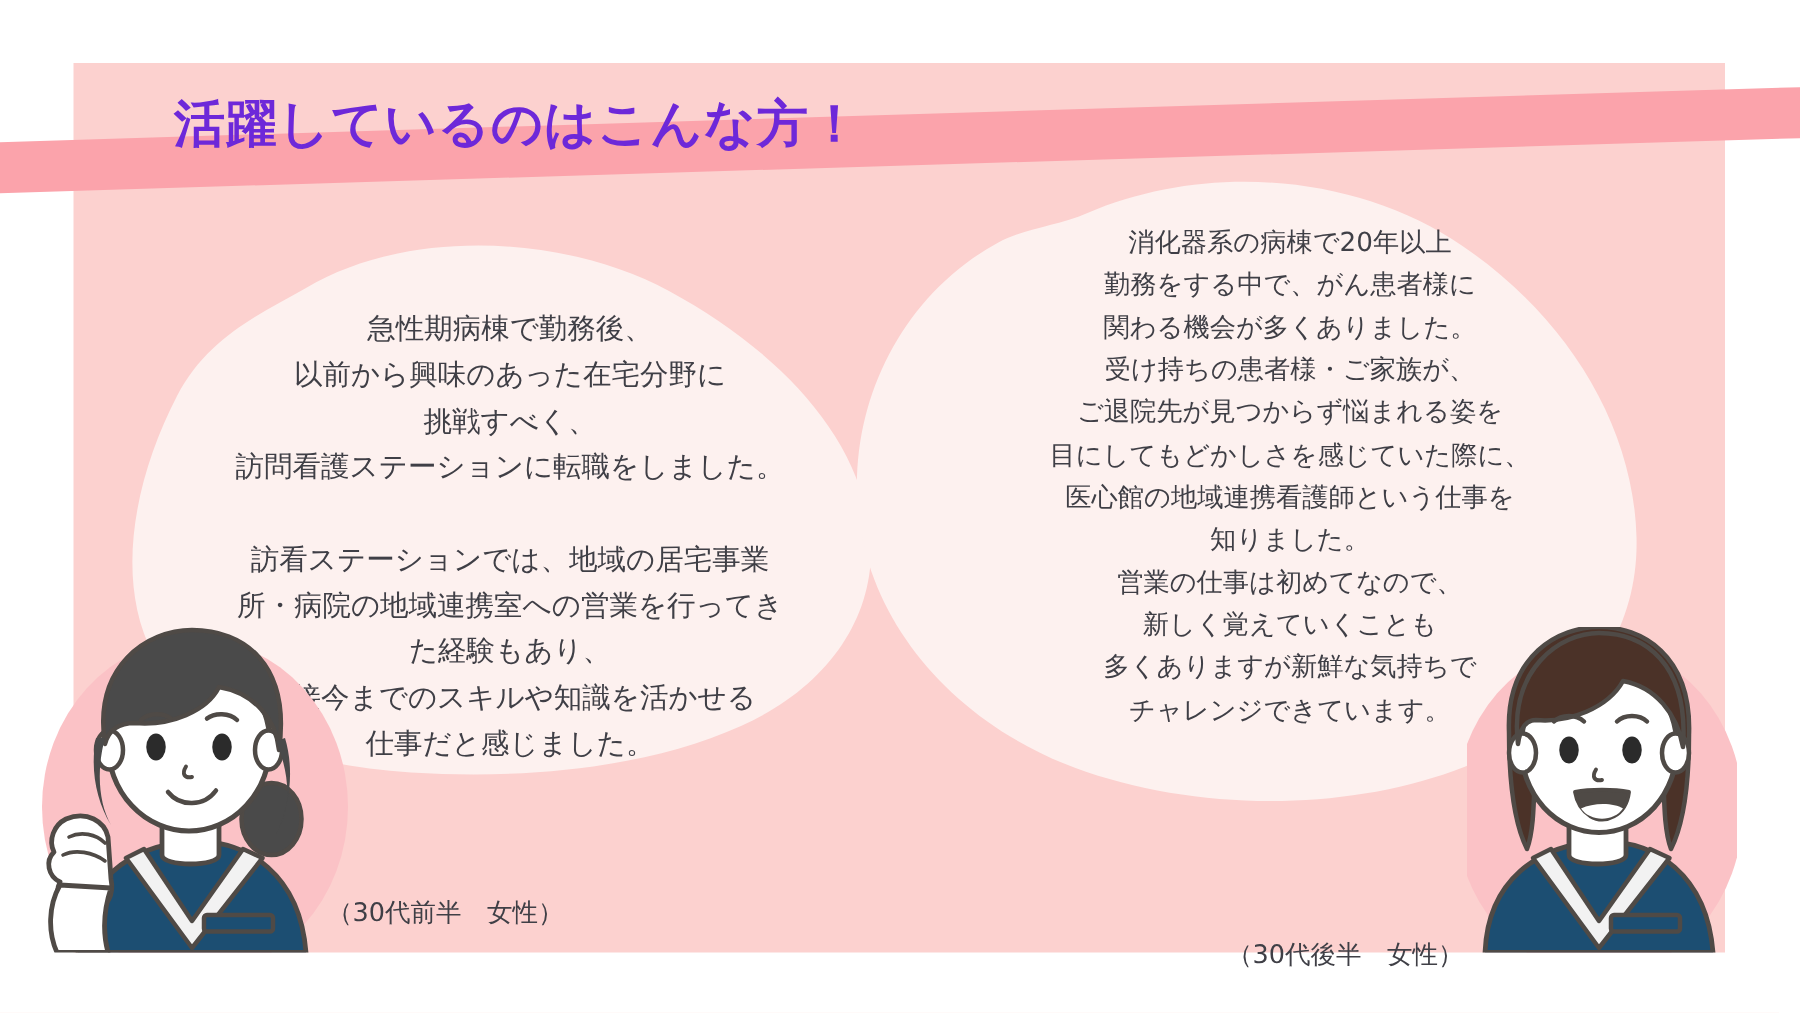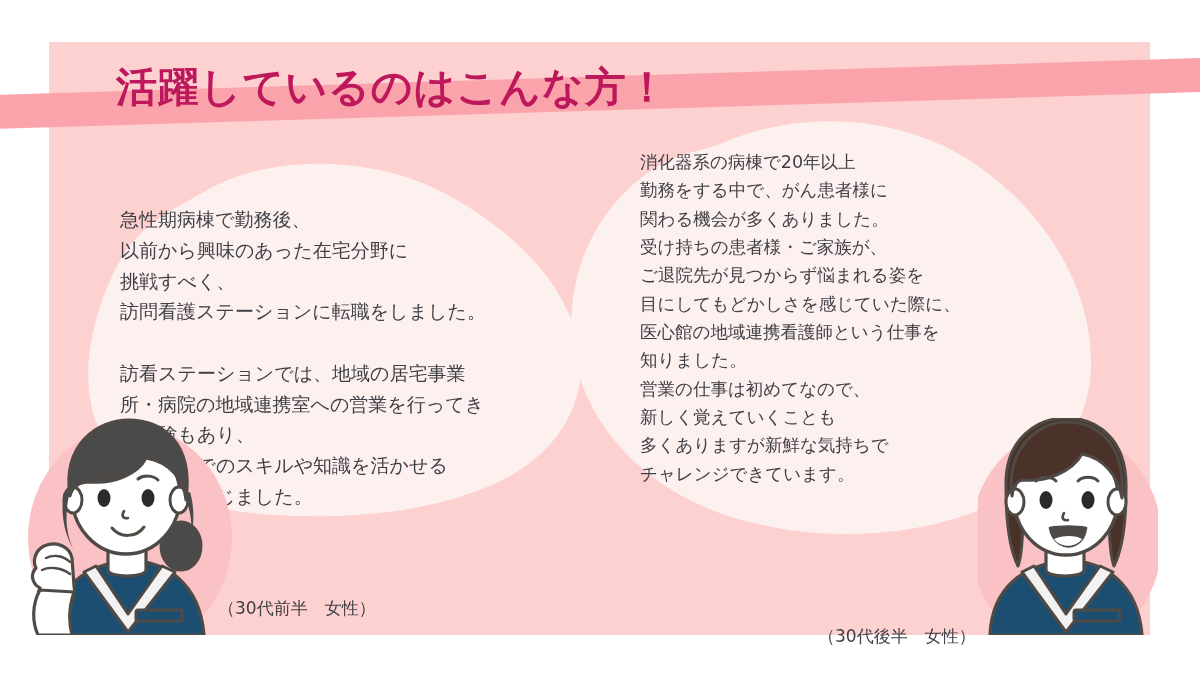--- a/index.html
+++ b/index.html
@@ -38,37 +38,38 @@
     height: 34px;
     background: #fba3ab;
     transform: rotate(-1.75deg);
     transform-origin: left center;
   }
   
   #title {
     position: absolute;
     left: 116px;
     top: 62px;
-    font-size: 41px;
+    font-size: 34px;
     font-weight: 700;
-    color: #be185d;
+    color: #6d28d9;
     letter-spacing: 0.02em;
     white-space: nowrap;
     line-height: 1.25;
   }
   
   .blob {
     position: absolute;
   }
   #blob-left { left: 86px; top: 158px; }
   #blob-right { left: 565px; top: 120px; }
   
   .testimonial {
     position: absolute;
     color: #3f3f46;
+    text-align: center;
     line-height: 1.62;
     white-space: pre-wrap;
   }
   #testimonial-left {
     left: 120px;
     top: 204px;
     width: 440px;
     font-size: 19px;
   }
   #testimonial-right {

